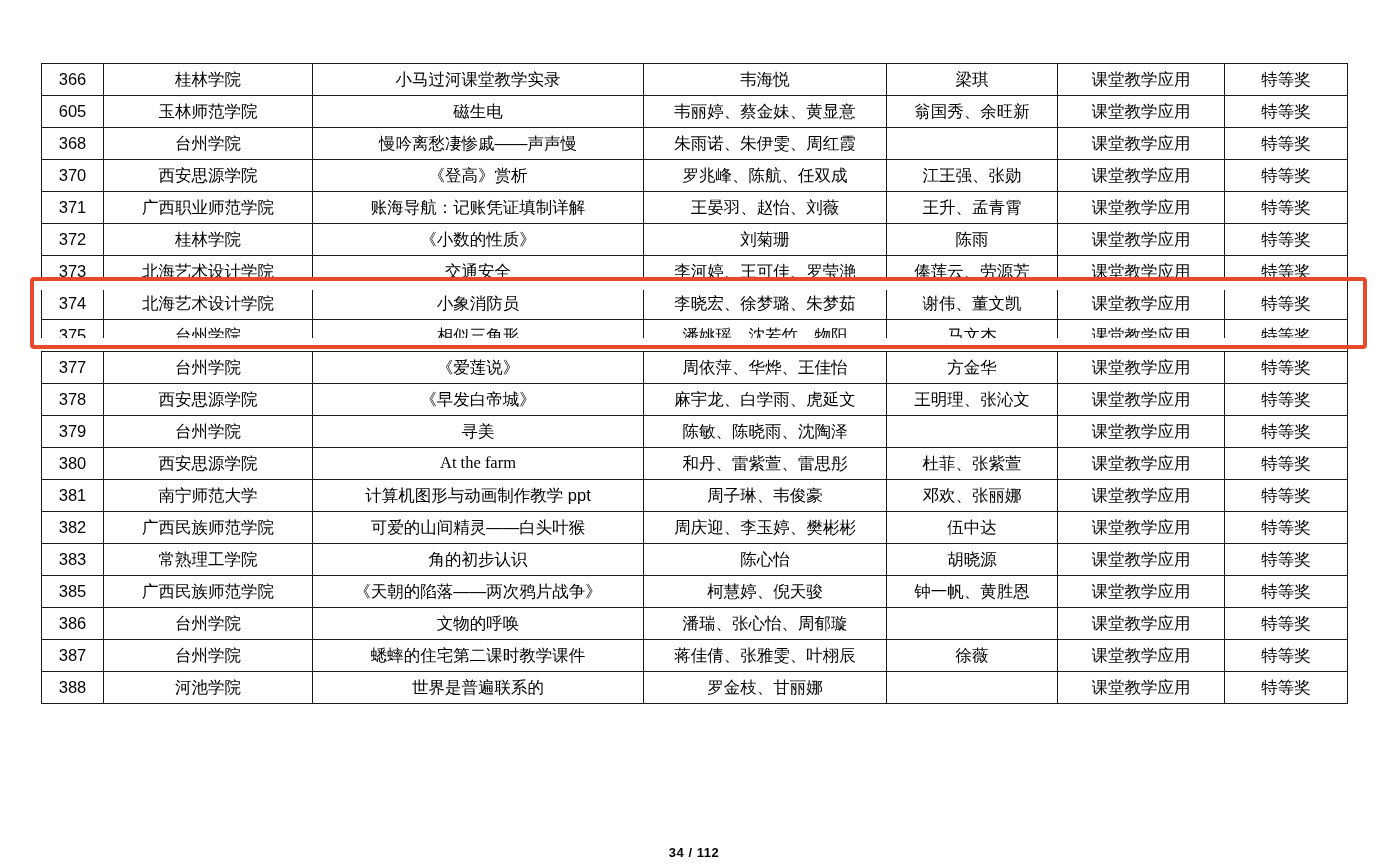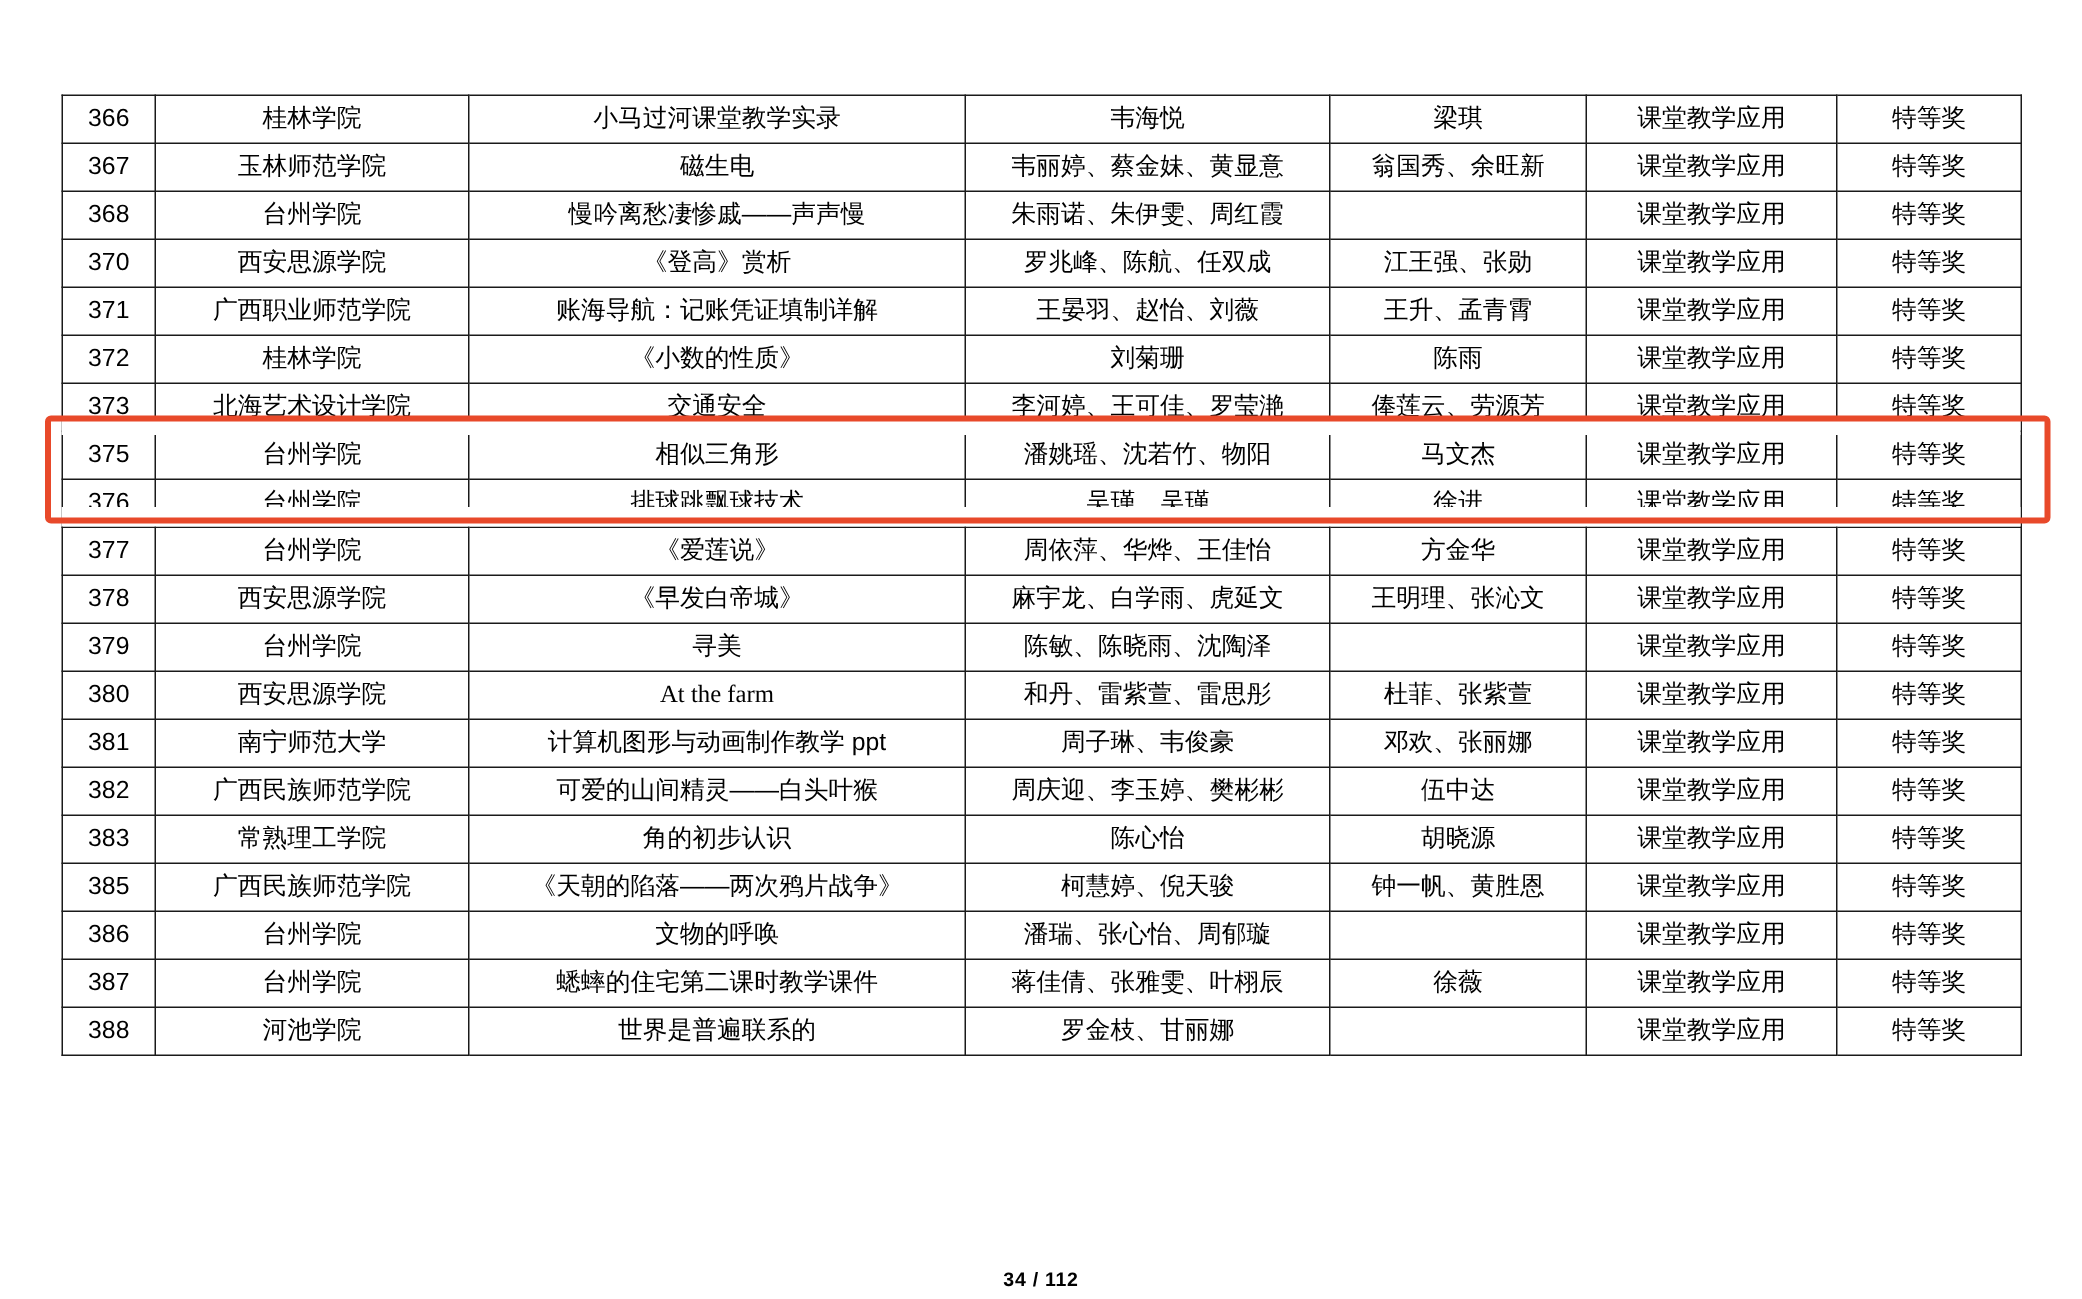--- a/index.html
+++ b/index.html
@@ -110,21 +110,21 @@
         <tr>
           <td class="cell-no">366</td>
           <td>桂林学院</td>
           <td class="cell-title">小马过河课堂教学实录</td>
           <td>韦海悦</td>
           <td>梁琪</td>
           <td>课堂教学应用</td>
           <td>特等奖</td>
         </tr>
         <tr>
-          <td class="cell-no">367</td>
+          <td class="cell-no">605</td>
           <td>玉林师范学院</td>
           <td class="cell-title">磁生电</td>
           <td>韦丽婷、蔡金妹、黄显意</td>
           <td>翁国秀、余旺新</td>
           <td>课堂教学应用</td>
           <td>特等奖</td>
         </tr>
         <tr>
           <td class="cell-no">368</td>
           <td>台州学院</td>
@@ -164,34 +164,34 @@
         <tr>
           <td class="cell-no">373</td>
           <td>北海艺术设计学院</td>
           <td class="cell-title">交通安全</td>
           <td>李河婷、王可佳、罗莹滟</td>
           <td>俸莲云、劳源芳</td>
           <td>课堂教学应用</td>
           <td>特等奖</td>
         </tr>
         <tr>
+          <td class="cell-no">374</td>
+          <td>北海艺术设计学院</td>
+          <td class="cell-title">小象消防员</td>
+          <td>李晓宏、徐梦璐、朱梦茹</td>
+          <td>谢伟、董文凯</td>
+          <td>课堂教学应用</td>
+          <td>特等奖</td>
+        </tr>
+        <tr>
           <td class="cell-no">375</td>
           <td>台州学院</td>
           <td class="cell-title">相似三角形</td>
           <td>潘姚瑶、沈若竹、物阳</td>
           <td>马文杰</td>
-          <td>课堂教学应用</td>
-          <td>特等奖</td>
-        </tr>
-        <tr>
-          <td class="cell-no">376</td>
-          <td>台州学院</td>
-          <td class="cell-title">排球跳飘球技术</td>
-          <td>吴瑾、吴瑾</td>
-          <td>徐进</td>
           <td>课堂教学应用</td>
           <td>特等奖</td>
         </tr>
         <tr>
           <td class="cell-no">377</td>
           <td>台州学院</td>
           <td class="cell-title">《爱莲说》</td>
           <td>周依萍、华烨、王佳怡</td>
           <td>方金华</td>
           <td>课堂教学应用</td>

